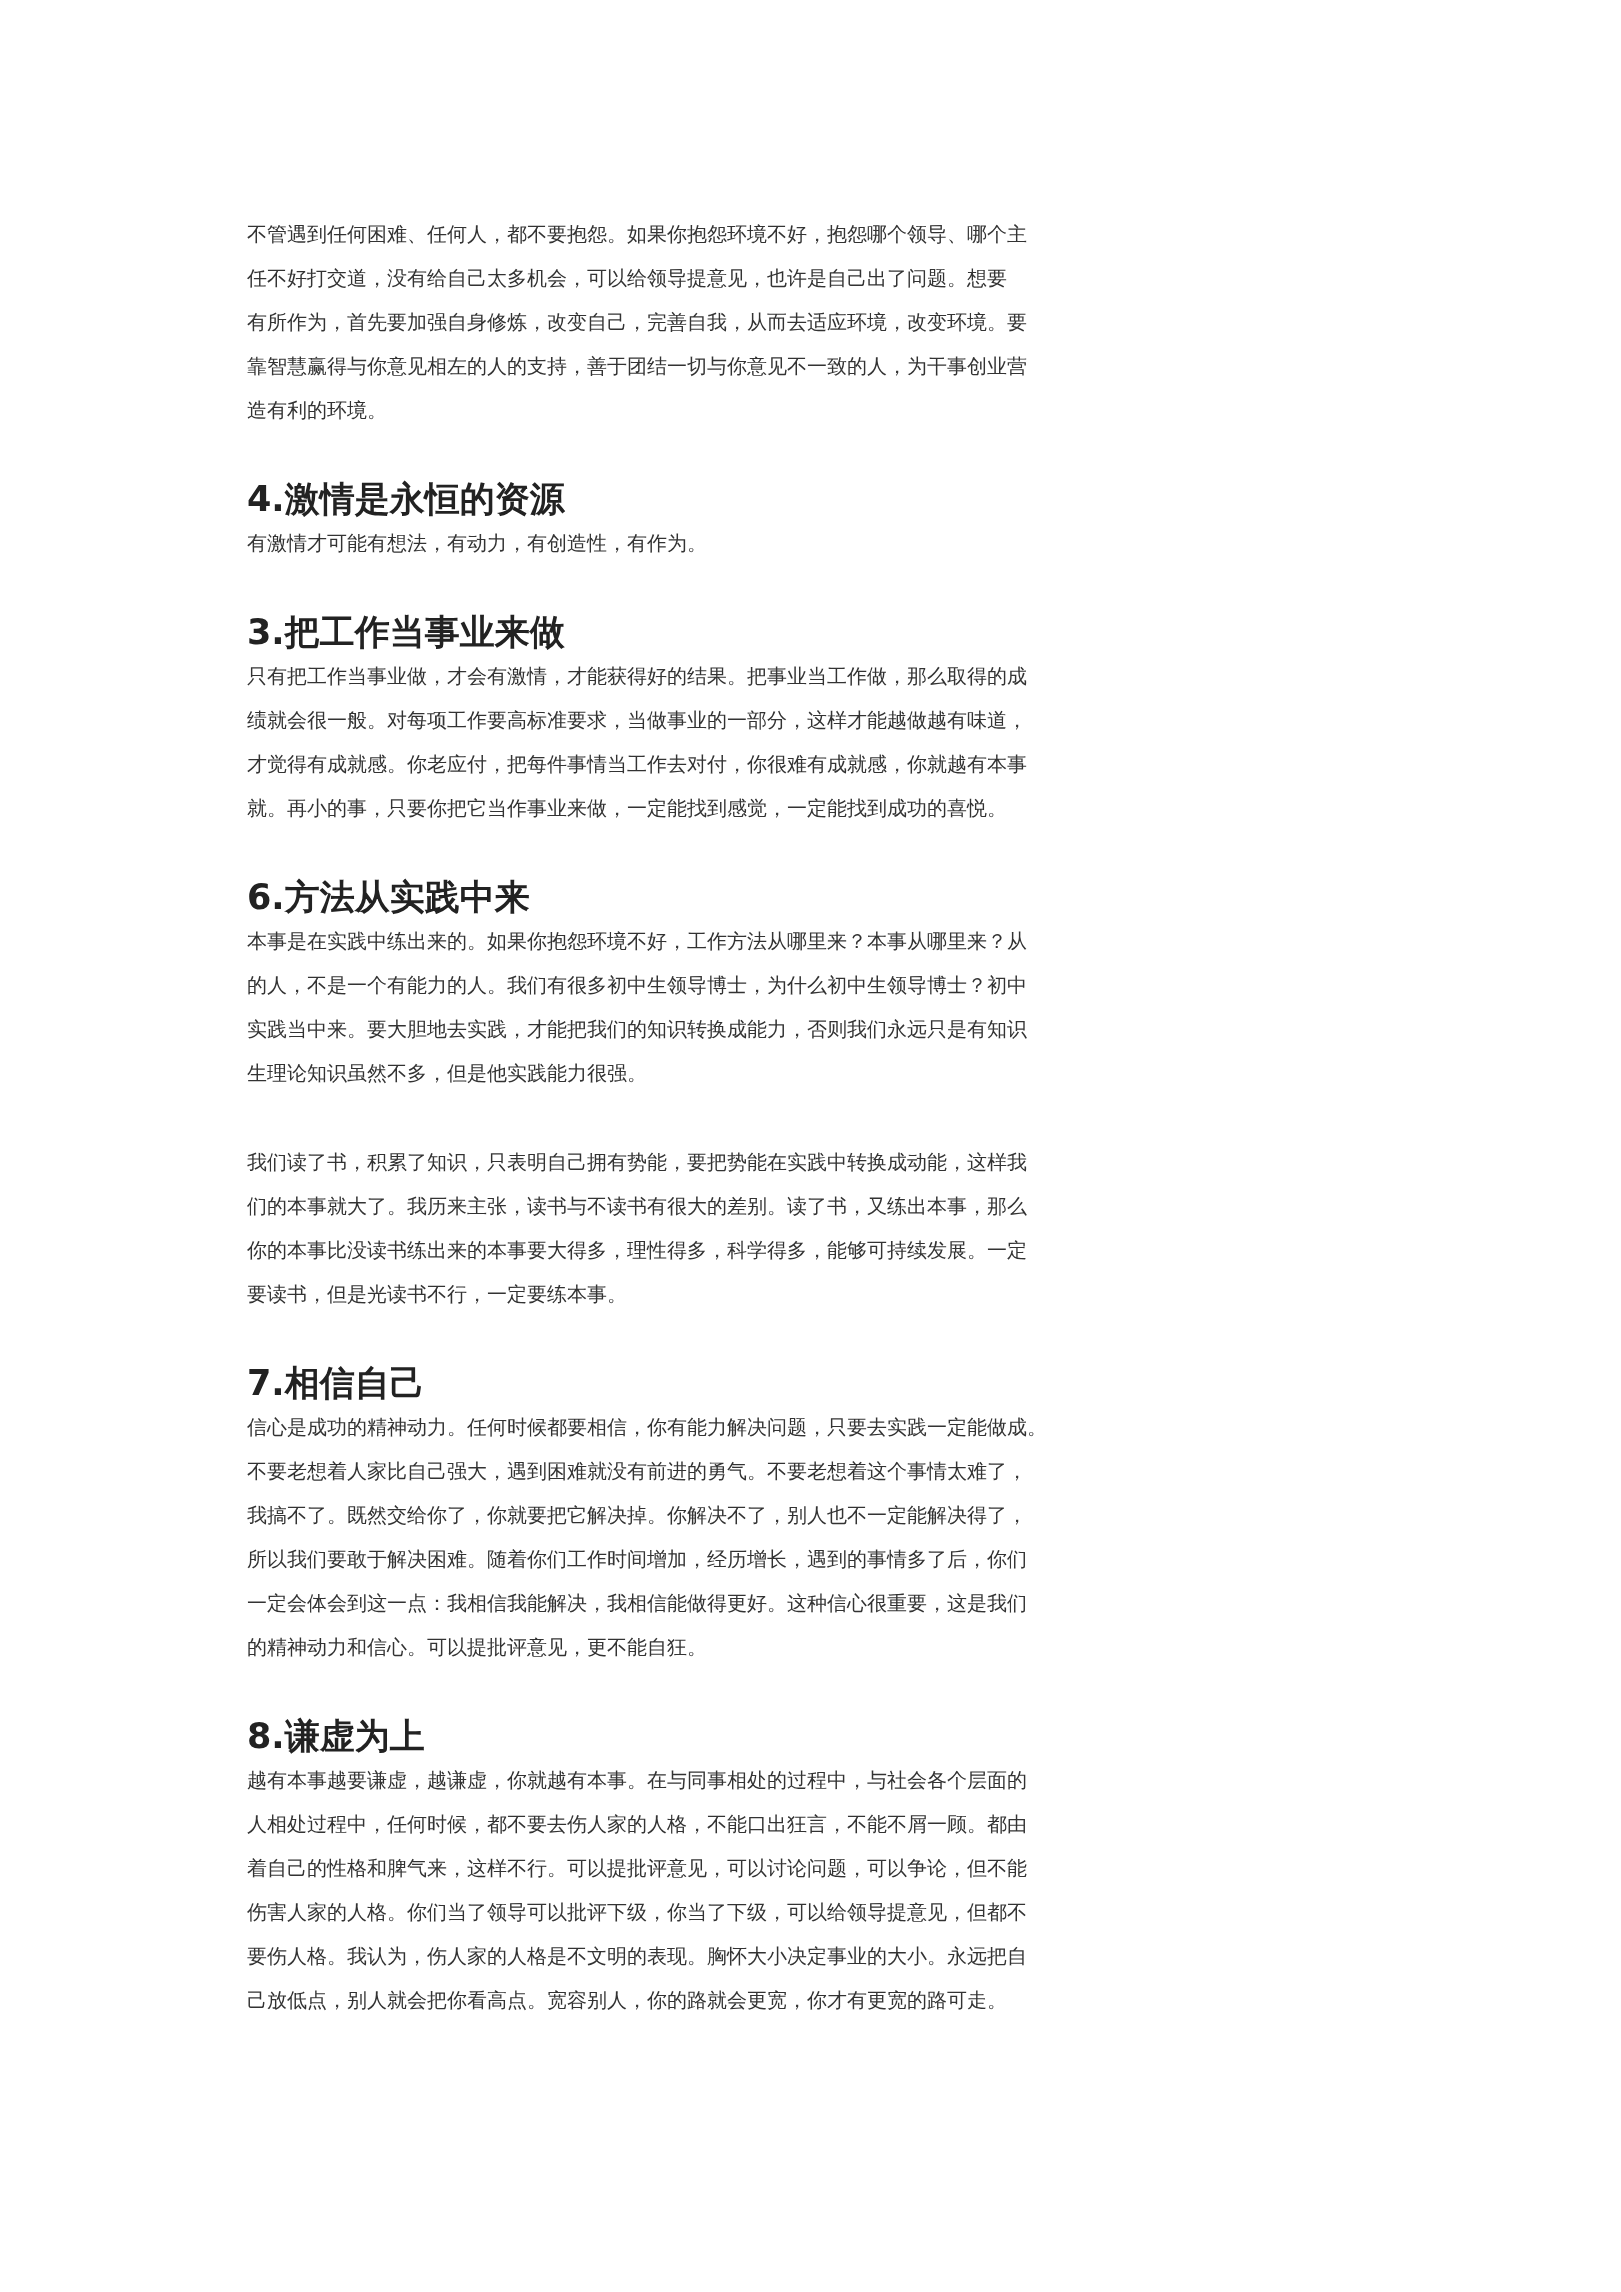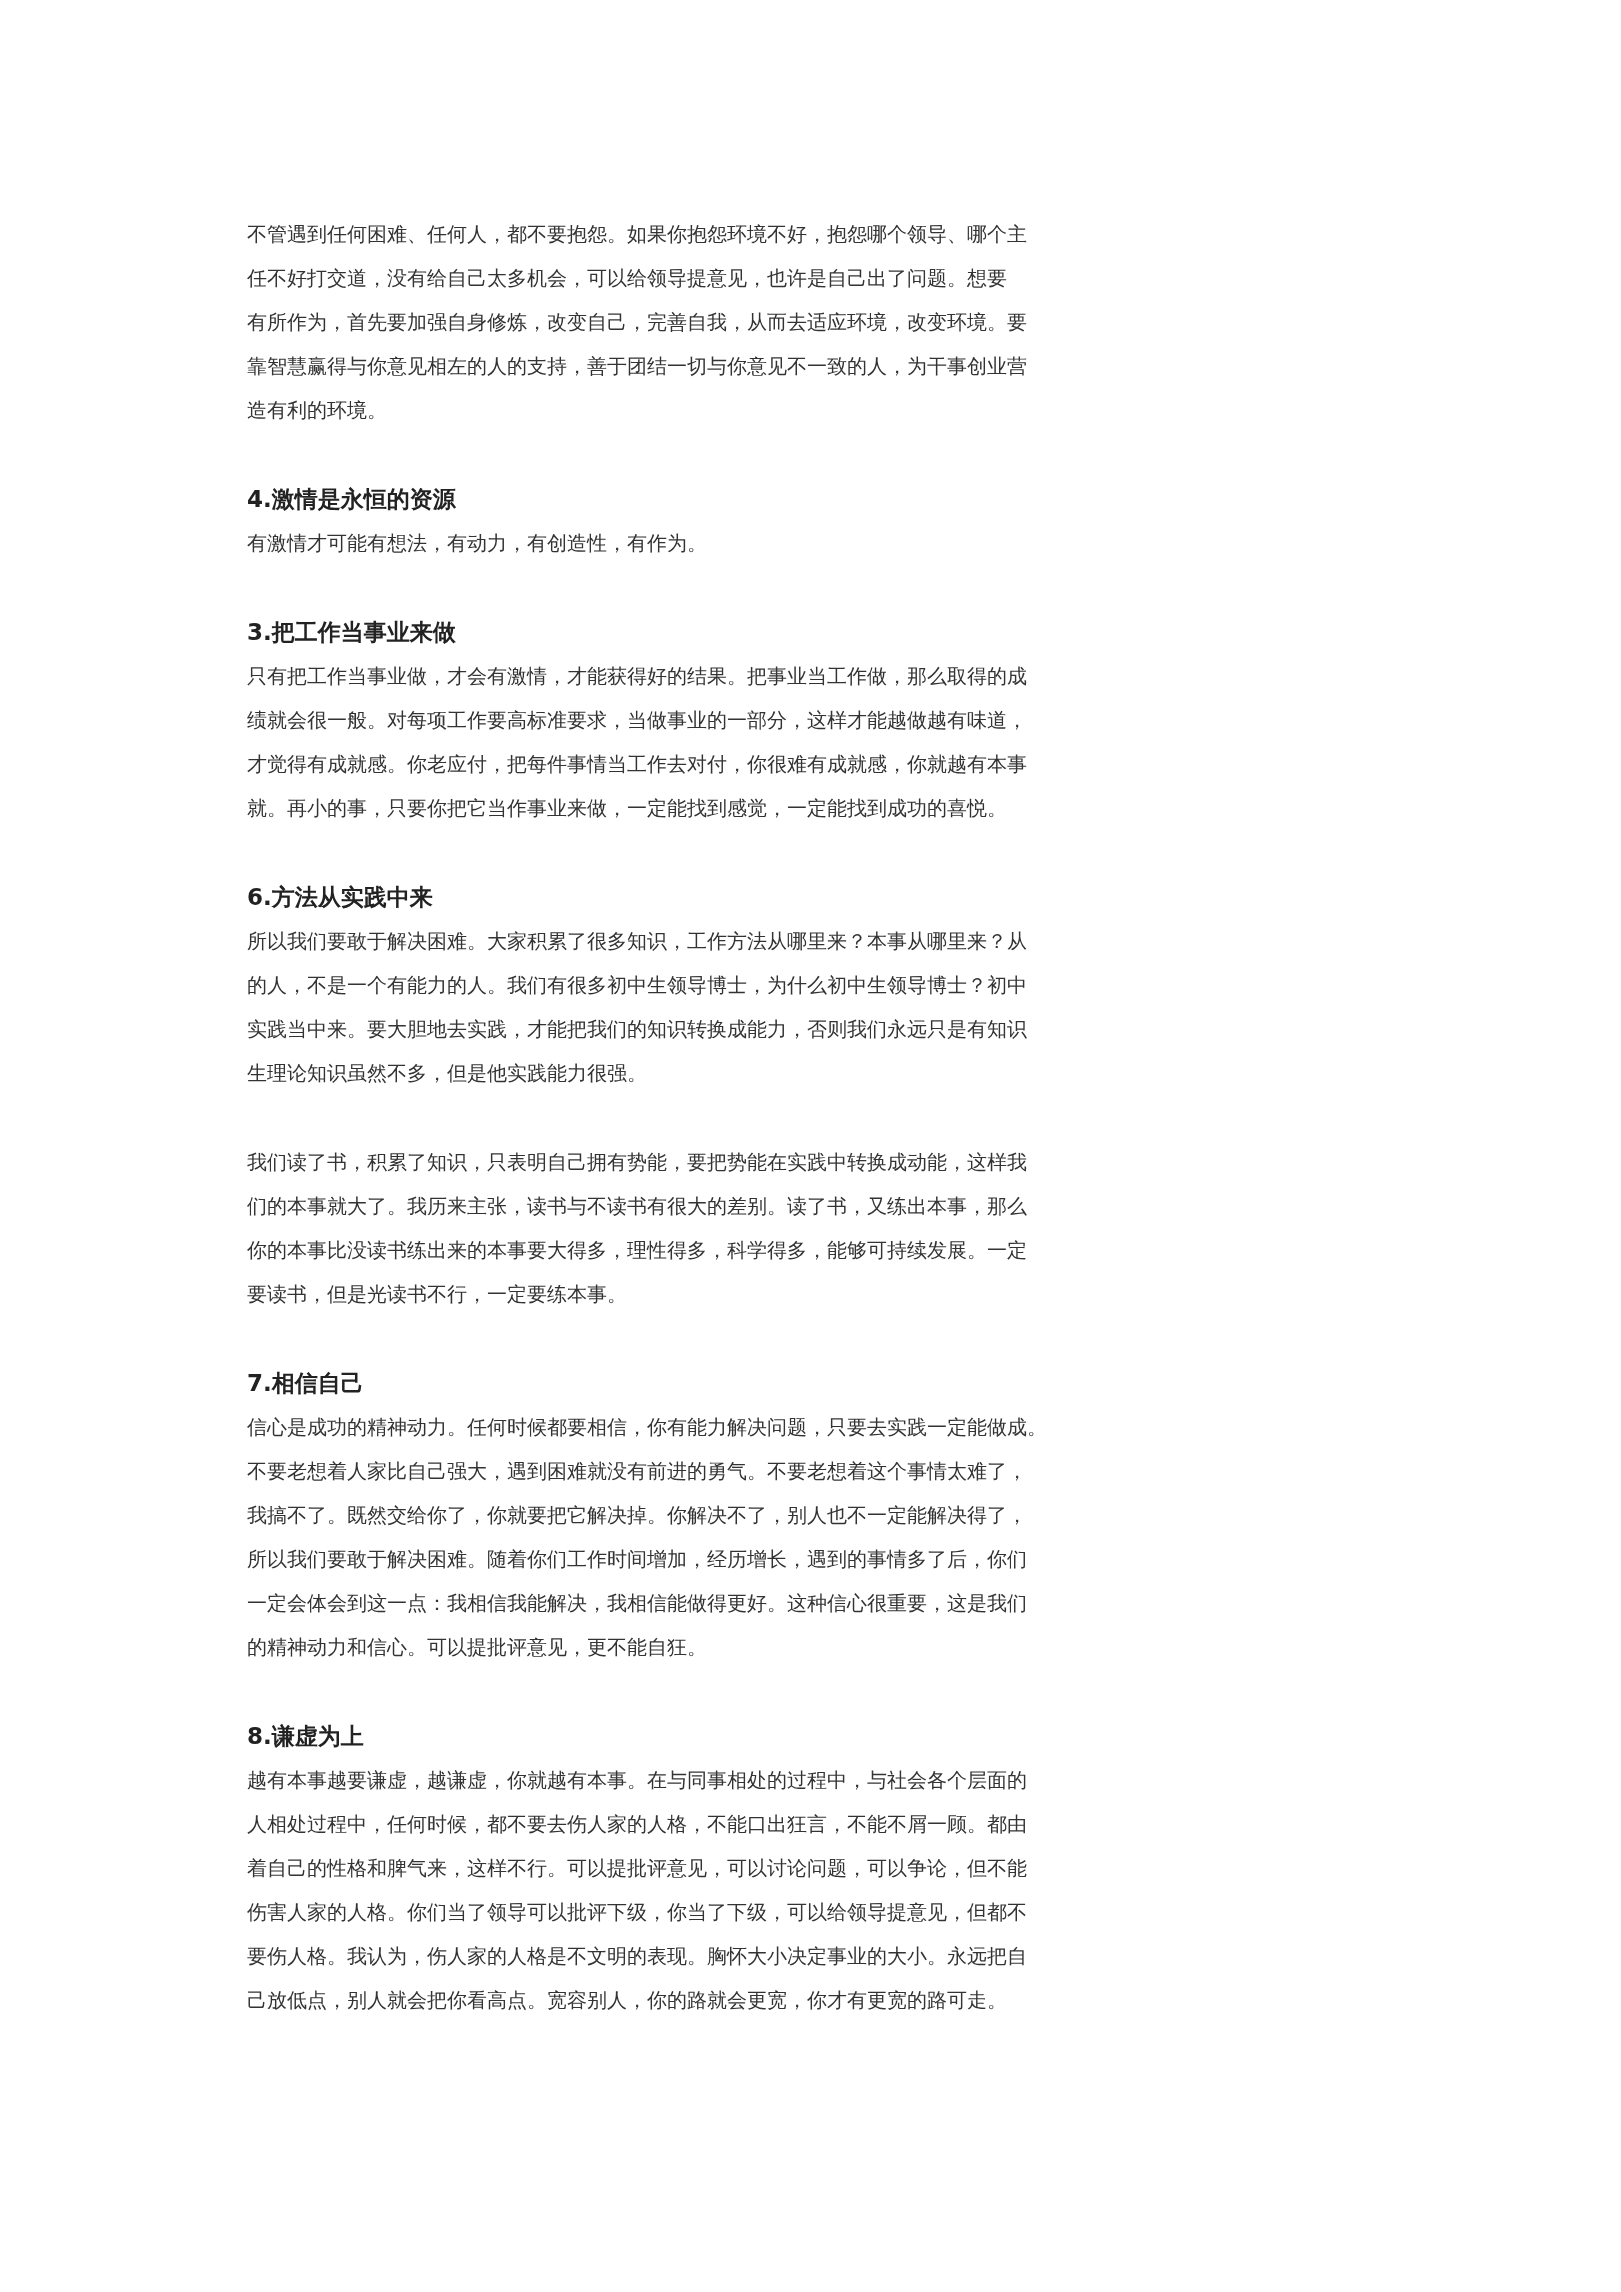--- a/index.html
+++ b/index.html
@@ -8,21 +8,21 @@
     position: absolute; left: 247px; top: 212px; width: 1137px;
     font-family: "DejaVu Serif", "Liberation Serif", serif;
     color: #333333;
   }
   .para {
     font-size: 20px; line-height: 44px; margin: 0;
     letter-spacing: 0px; text-align: left;
   }
   .heading {
     font-family: "DejaVu Sans", "Liberation Sans", sans-serif;
-    font-weight: bold; font-size: 23px; line-height: 44px; margin: 0;
+    font-weight: bold; font-size: 35px; line-height: 44px; margin: 0;
     color: #222222;
   }
   .gap { height: 45px; }
   .line { display: block; white-space: nowrap; }
 </style>
 </head>
 <body>
 
 <div class="page">
 
@@ -53,21 +53,21 @@
       <span class="line">才觉得有成就感。你老应付，把每件事情当工作去对付，你很难有成就感，你就越有本事</span>
       <span class="line">就。再小的事，只要你把它当作事业来做，一定能找到感觉，一定能找到成功的喜悦。</span>
     </div>
   </div>
 
   <div class="gap"></div>
 
   <div>
     <h2 class="heading">6.方法从实践中来</h2>
     <div class="para">
-      <span class="line">所以我们要敢于解决困难。大家积累了很多知识，工作方法从哪里来？本事从哪里来？从</span>
+      <span class="line">本事是在实践中练出来的。如果你抱怨环境不好，工作方法从哪里来？本事从哪里来？从</span>
       <span class="line">的人，不是一个有能力的人。我们有很多初中生领导博士，为什么初中生领导博士？初中</span>
       <span class="line">实践当中来。要大胆地去实践，才能把我们的知识转换成能力，否则我们永远只是有知识</span>
       <span class="line">生理论知识虽然不多，但是他实践能力很强。</span>
     </div>
     <div class="gap"></div>
     <div class="para">
       <span class="line">我们读了书，积累了知识，只表明自己拥有势能，要把势能在实践中转换成动能，这样我</span>
       <span class="line">们的本事就大了。我历来主张，读书与不读书有很大的差别。读了书，又练出本事，那么</span>
       <span class="line">你的本事比没读书练出来的本事要大得多，理性得多，科学得多，能够可持续发展。一定</span>
       <span class="line">要读书，但是光读书不行，一定要练本事。</span>

